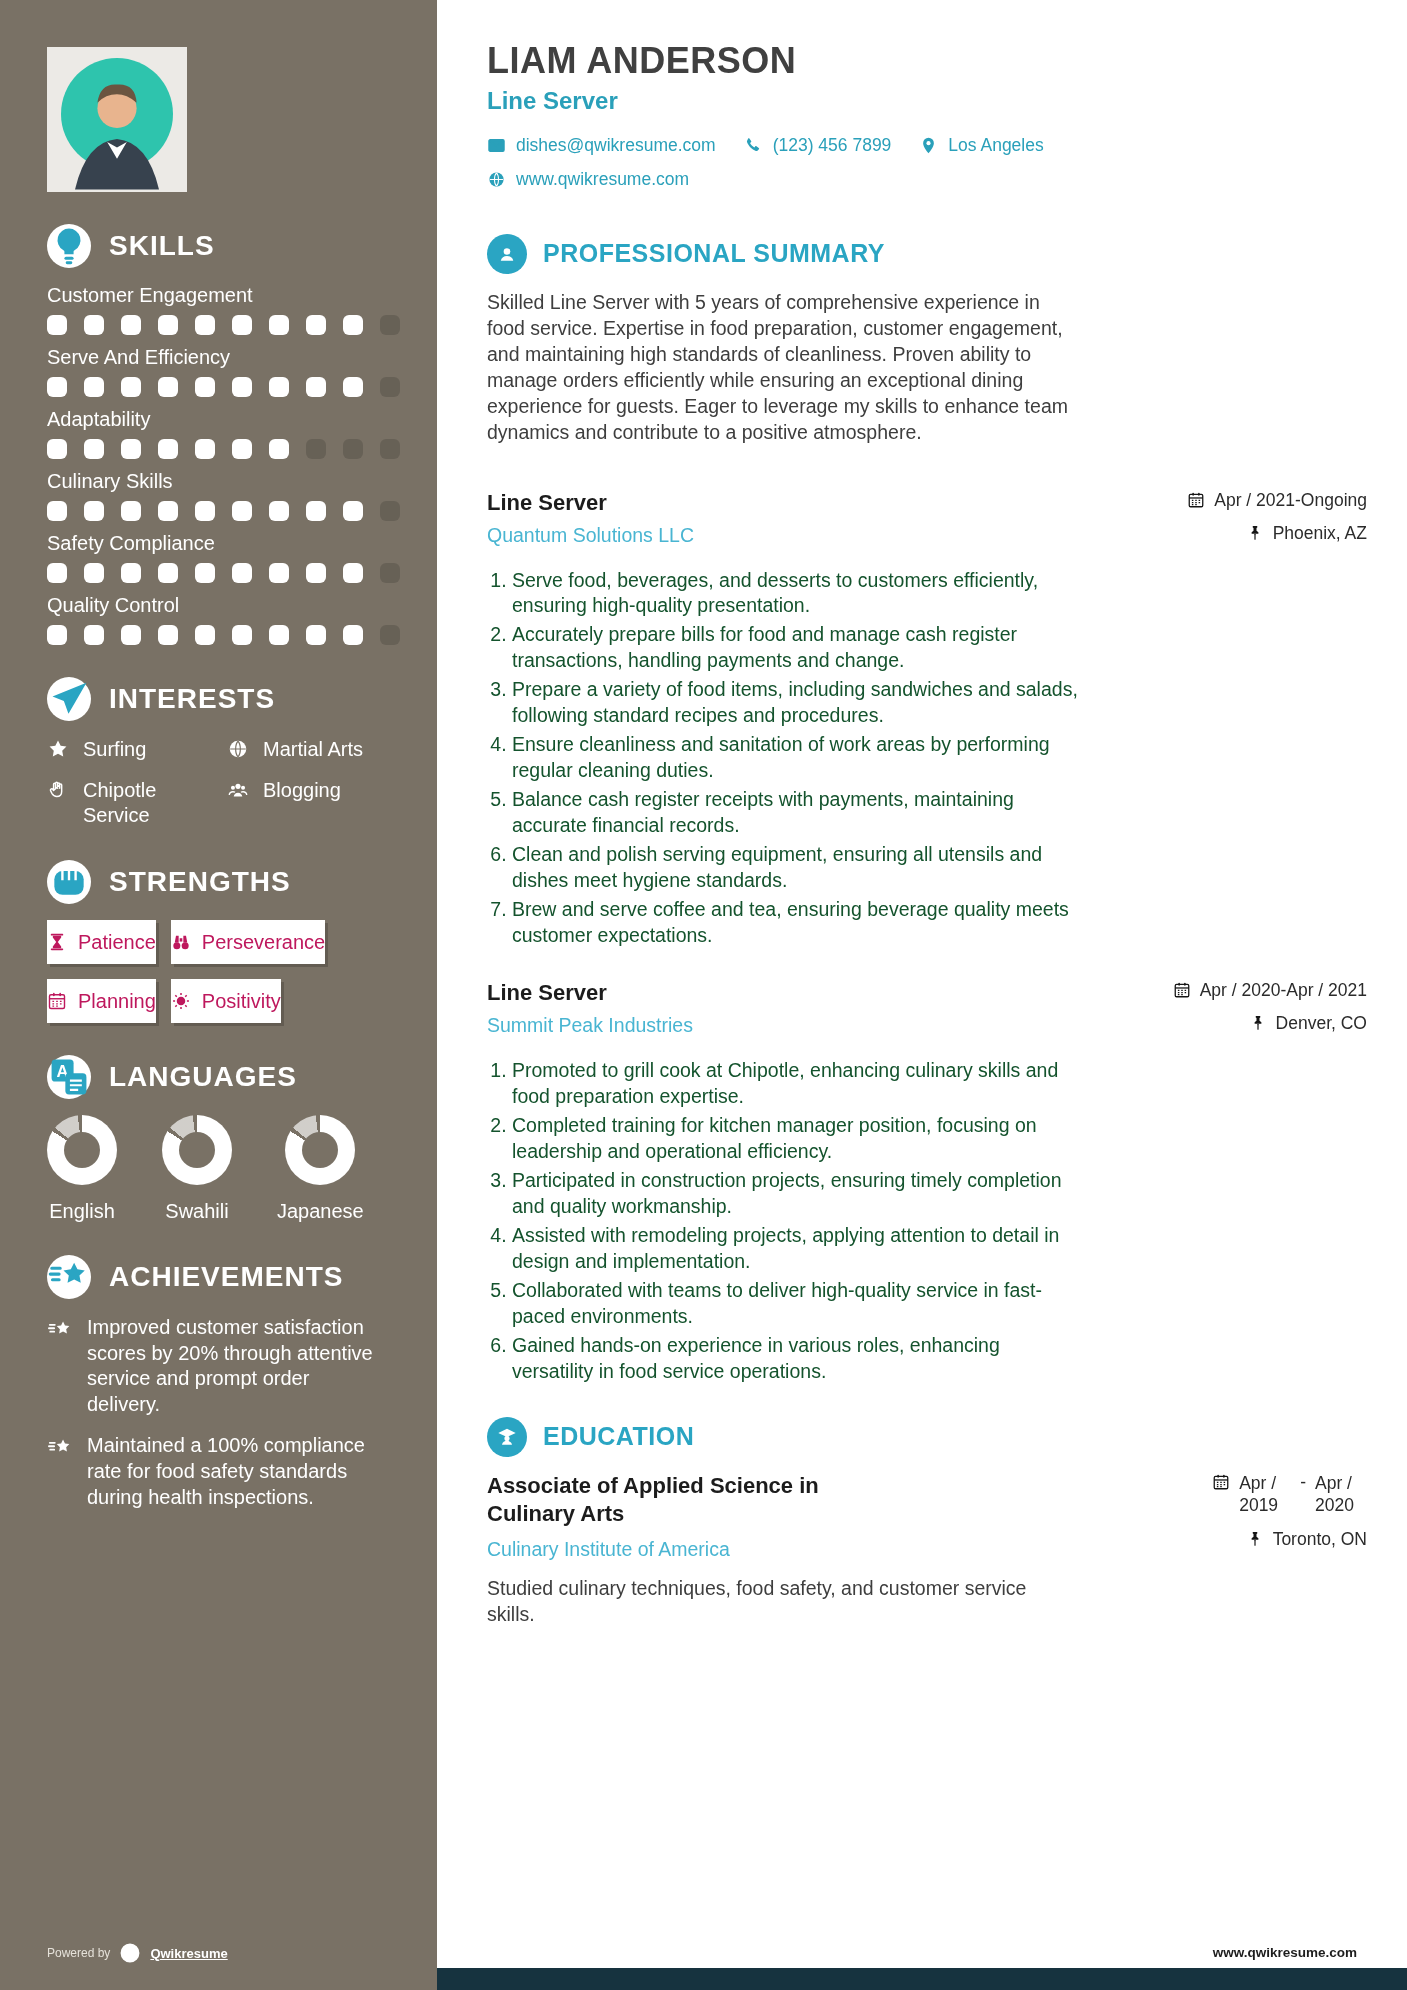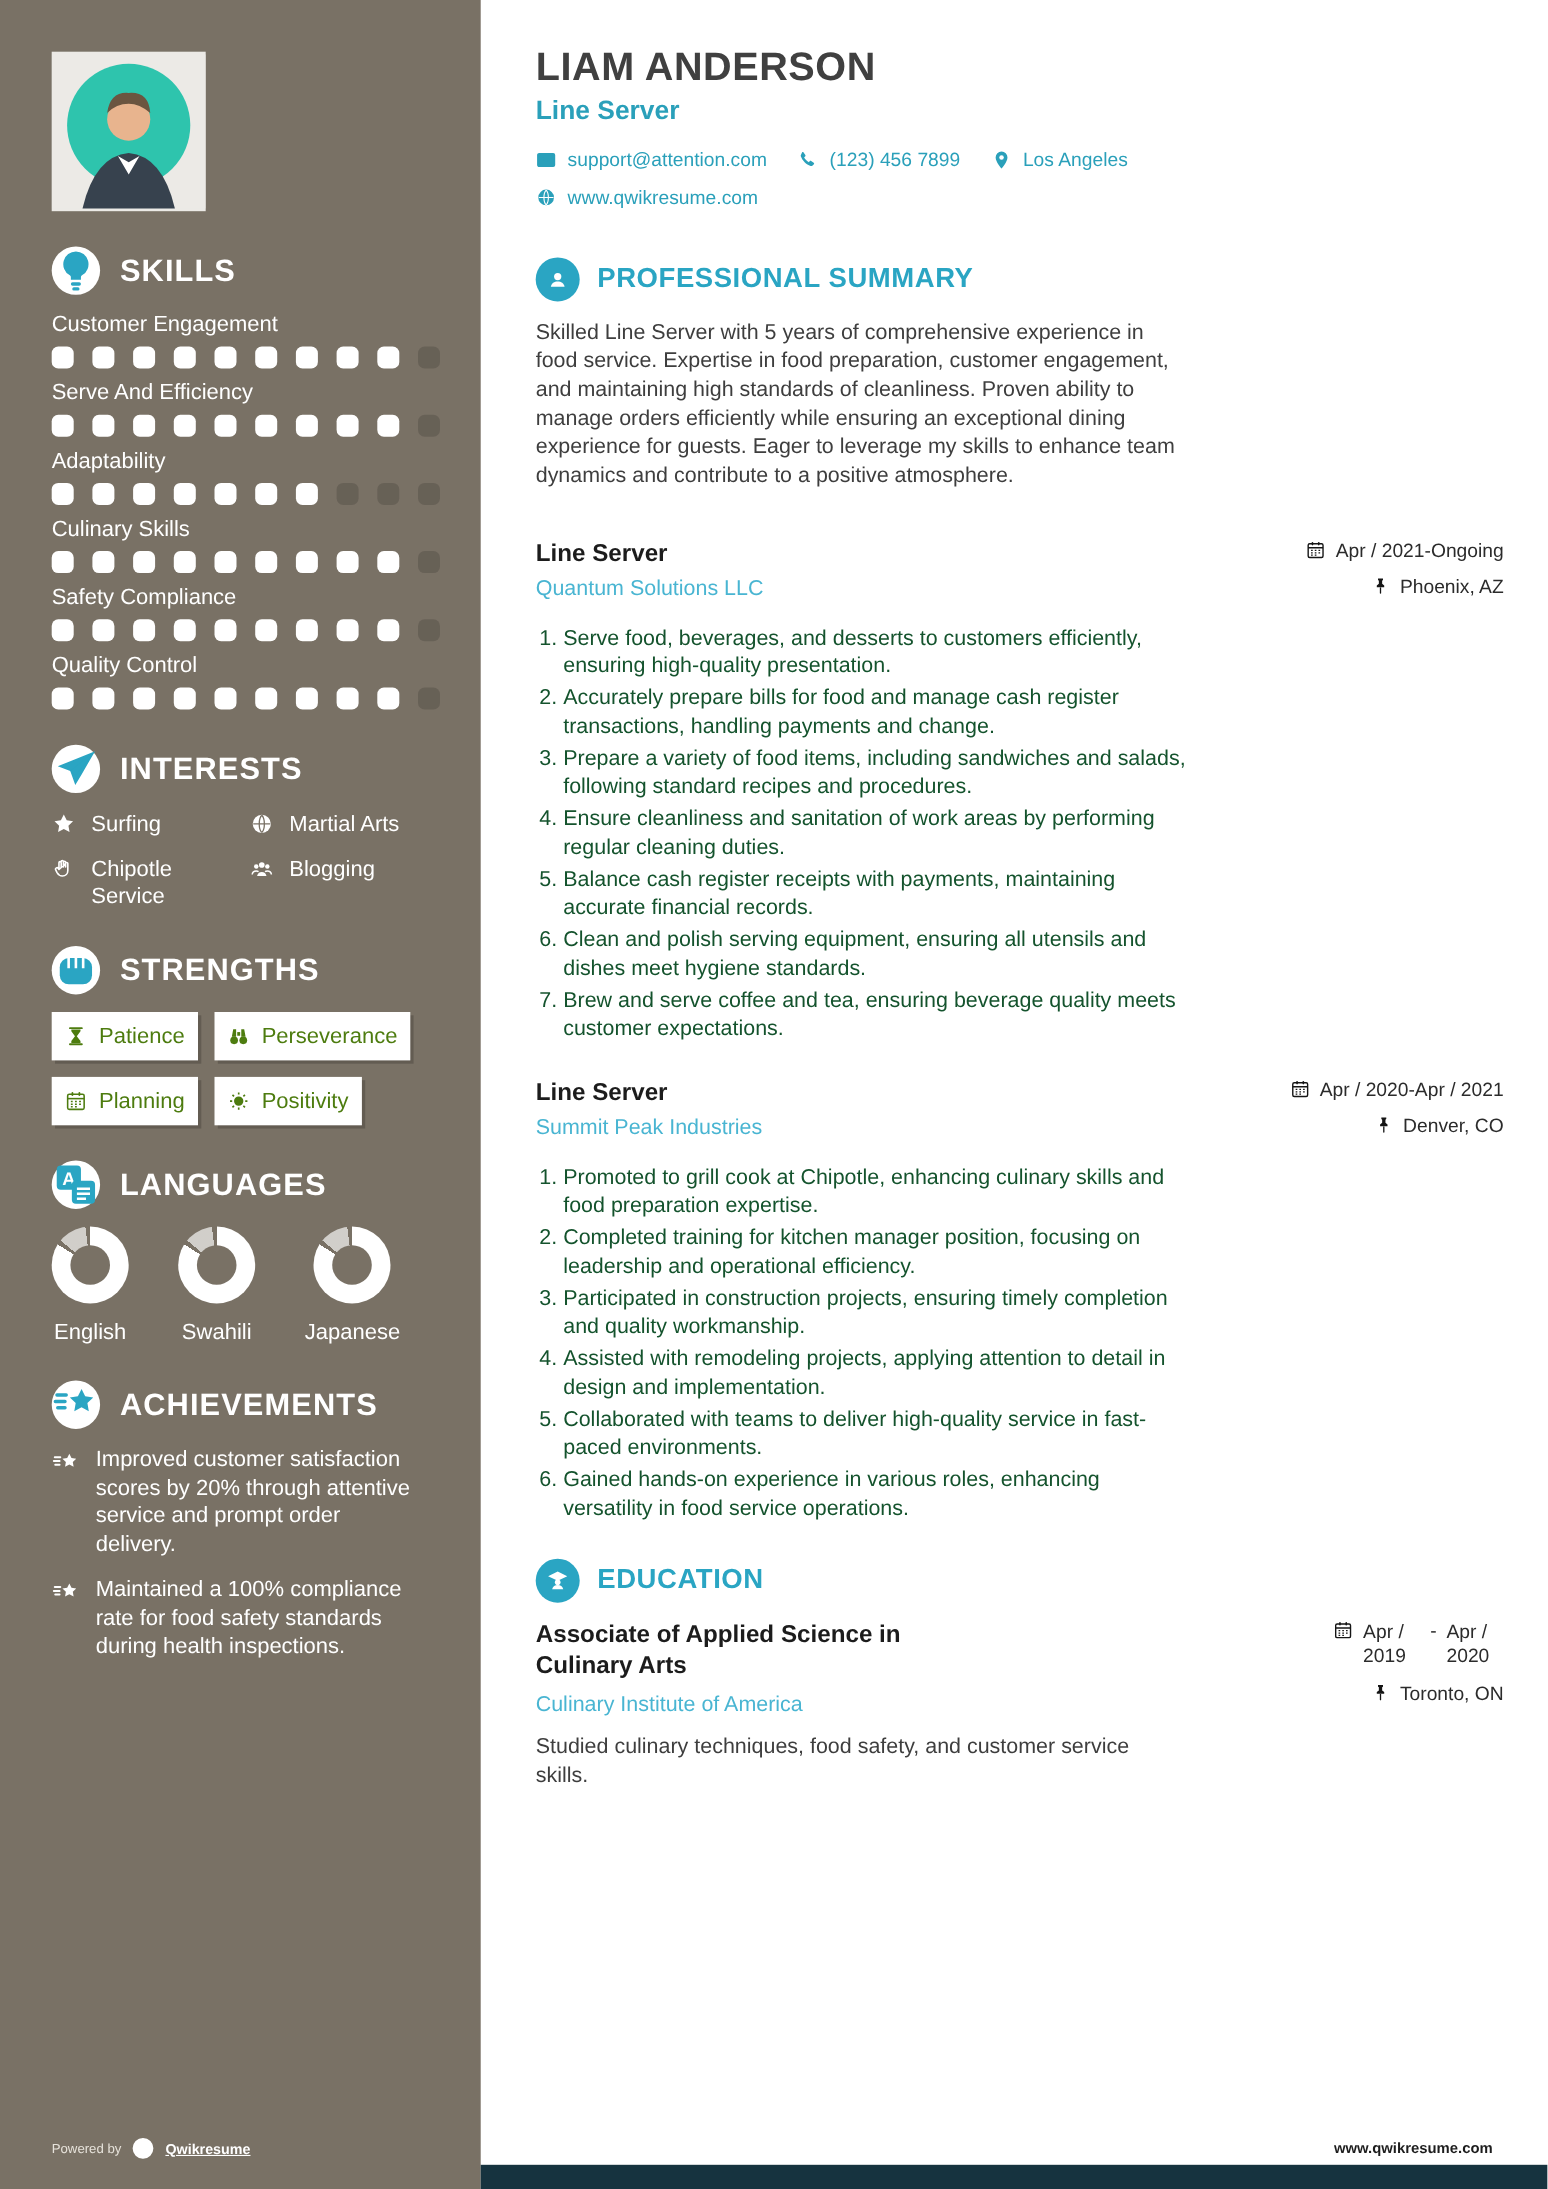--- a/index.html
+++ b/index.html
@@ -23,22 +23,22 @@
   .sq-row{display:flex;gap:17px;margin-bottom:4px;}
   .sq{width:20px;height:20px;border-radius:6px;background:#fff;}
   .sq.dim{background:rgba(0,0,0,.14);}
 
   .interests-grid{display:grid;grid-template-columns:180px auto;row-gap:16px;}
   .interest{display:flex;gap:14px;font-size:20px;line-height:1.25;align-items:flex-start;}
   .interest .ic{width:22px;height:22px;flex:0 0 auto;margin-top:1px;}
   .interest-icon{--gmer:#797165;}
 
   .chips{display:flex;flex-wrap:wrap;gap:15px;width:335px;}
-  .chip{display:inline-flex;align-items:center;gap:11px;background:#fff;color:#4d7c0f;
-        font-size:20px;height:44px;padding:0 12px;box-shadow:3px 3px 0 rgba(0,0,0,.18);}
+  .chip{display:inline-flex;align-items:center;gap:11px;background:#fff;color:#be185d;
+        font-size:20px;height:44px;padding:0 0;box-shadow:3px 3px 0 rgba(0,0,0,.18);}
   .chip .ic{width:20px;height:20px;}
 
   .langs{display:flex;gap:45px;margin-top:6px;}
   .lang{display:flex;flex-direction:column;align-items:center;gap:15px;font-size:20px;}
   .donut{width:70px;height:70px;border-radius:50%;position:relative;}
   .donut::after{content:"";position:absolute;inset:17px;border-radius:50%;background:#797165;}
 
   .achv{display:flex;gap:14px;margin-bottom:16px;font-size:20px;line-height:1.28;width:335px;}
   .achv .ic{width:26px;height:26px;flex:0 0 auto;margin-top:2px;}
 
@@ -391,21 +391,21 @@
     <h1 class="name" style="margin:0;">LIAM ANDERSON</h1>
     <div class="jobtitle">Line Server</div>
     <div id="contact" class="contact">
         <div class="contact-item">
           <span class="ic">
             <svg viewBox="0 0 24 24" fill="none" stroke="currentColor" stroke-width="1.8">
               <rect x="2.5" y="4.8" width="19" height="14.4" rx="1.5"></rect>
               <path d="m3.5 6.5 8.5 6.5 8.5-6.5"></path>
             </svg>
           </span>
-          <span>support@attention.com</span>
+          <span>dishes@qwikresume.com</span>
         </div>
         <div class="contact-item">
           <span class="ic">
             <svg viewBox="0 0 24 24">
               <path d="M5.2 3.2c.5-.5 1.4-.4 1.8.2l2 2.9c.4.5.3 1.2-.2 1.6l-1.2 1c.9 2.2 3.3 4.6 5.5 5.5l1-1.2c.4-.5 1.1-.6 1.6-.2l2.9 2c.6.4.7 1.3.2 1.8l-1.5 1.5c-.6.6-1.5.8-2.3.5-5-1.8-9.4-6.2-11.2-11.2-.3-.8-.1-1.7.5-2.3z"></path>
             </svg>
           </span>
           <span>(123) 456 7899</span>
         </div>
         <div class="contact-item">

